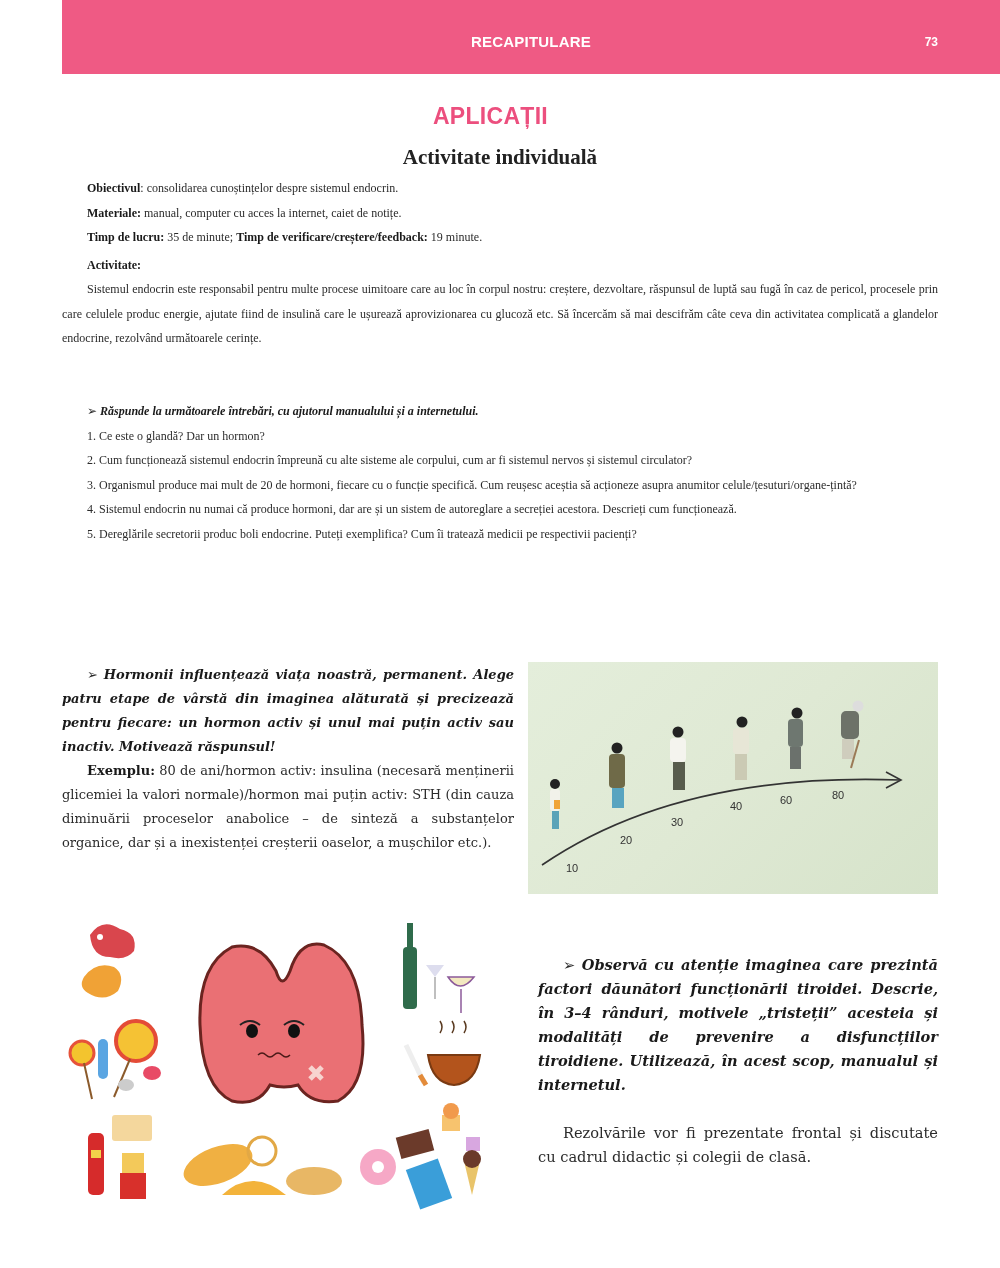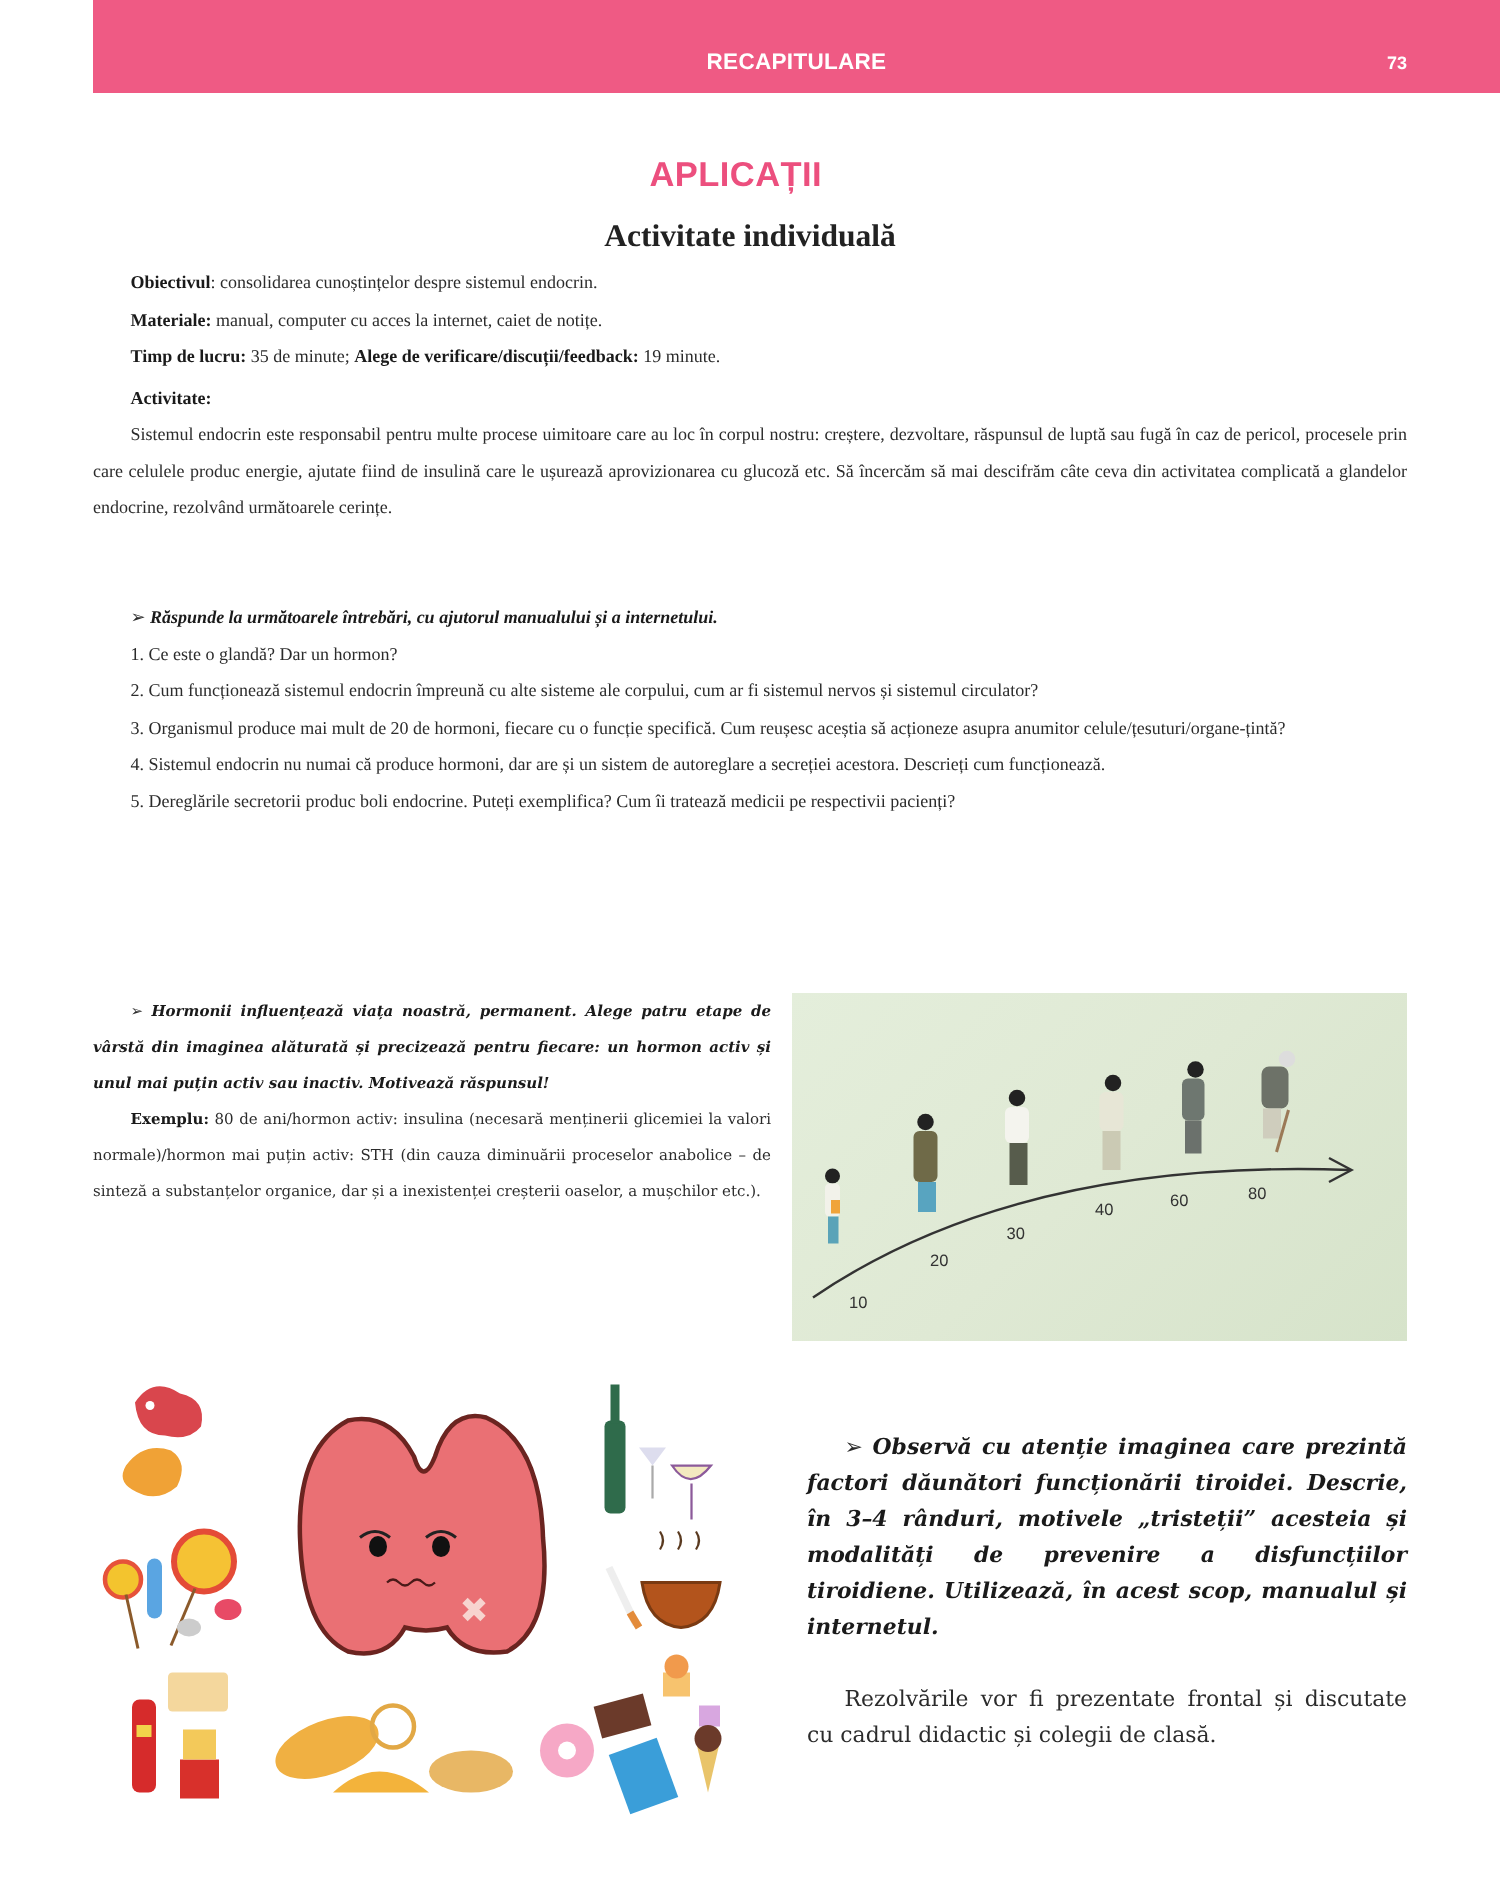--- a/index.html
+++ b/index.html
@@ -1,20 +1,20 @@
 <!DOCTYPE html>
 <html><head>
 <meta charset="utf-8">
 <style>
   * { box-sizing: border-box; margin: 0; padding: 0; }
   html, body { width: 1000px; height: 1268px; background: #ffffff; overflow: hidden; }
   body { position: relative; font-family: "DejaVu Serif", "Liberation Serif", serif; color: #222; }
 
   .header-bar {
-    position: absolute; left: 62px; top: 0; width: 938px; height: 62px;
+    position: absolute; left: 62px; top: 0; width: 938px; height: 74px;
     background: #ef5a84;
   }
   .header-title {
     position: absolute; left: 0; width: 938px; top: 33px; text-align: center;
     font-family: "Liberation Sans", sans-serif; font-weight: bold; font-size: 15px;
     color: #fff; letter-spacing: 0.2px;
   }
   .page-number {
     position: absolute; right: 62px; top: 35px;
     font-family: "Liberation Sans", sans-serif; font-weight: bold; font-size: 12px; color: #fff;
@@ -35,21 +35,21 @@
     font-family: "Liberation Serif", serif; font-size: 12px; line-height: 24.5px; color: #2b2b2b;
     text-align: justify;
   }
   .textblock p { margin: 0; }
   .indent { text-indent: 25px; }
   .b { font-weight: bold; color: #1a1a1a; }
   .bi { font-weight: bold; font-style: italic; color: #1a1a1a; margin-top: 36px; }
 
   .col-left {
     position: absolute; left: 62px; width: 452px; top: 663px;
-    font-family: "DejaVu Serif", serif; font-size: 10px; line-height: 24px; color: #2b2b2b;
+    font-family: "DejaVu Serif", serif; font-size: 13px; line-height: 24px; color: #2b2b2b;
     text-align: justify;
   }
   .col-right {
     position: absolute; left: 538px; width: 400px; top: 953px;
     font-family: "DejaVu Serif", serif; font-size: 14.6px; line-height: 24px; color: #2b2b2b;
     text-align: justify;
   }
 
   .photo-aging {
     position: absolute; left: 528px; top: 662px; width: 410px; height: 232px;
@@ -68,21 +68,21 @@
   <div class="header-title">RECAPITULARE</div>
   <div class="page-number">73</div>
 </div>
 
 <div class="main-title">APLICAȚII</div>
 <div class="subtitle">Activitate individuală</div>
 
 <div class="textblock" style="top:176px;">
   <p class="indent"><span class="b">Obiectivul</span><span>: consolidarea cunoștințelor despre sistemul endocrin.</span></p>
   <p class="indent"><span class="b">Materiale:</span><span> manual, computer cu acces la internet, caiet de notițe.</span></p>
-  <p class="indent"><span class="b">Timp de lucru:</span><span> 35 de minute; </span><span class="b">Alege de verificare/discuții/feedback:</span><span> 19 minute.</span></p>
+  <p class="indent"><span class="b">Timp de lucru:</span><span> 35 de minute; </span><span class="b">Timp de verificare/creștere/feedback:</span><span> 19 minute.</span></p>
   <p class="indent b" style="margin-top:3px;">Activitate:</p>
   <p class="indent">Sistemul endocrin este responsabil pentru multe procese uimitoare care au loc în corpul nostru: creștere, dezvoltare, răspunsul de luptă sau fugă în caz de pericol, procesele prin care celulele produc energie, ajutate fiind de insulină care le ușurează aprovizionarea cu glucoză etc. Să încercăm să mai descifrăm câte ceva din activitatea complicată a glandelor endocrine, rezolvând următoarele cerințe.</p>
 </div>
 
 <div class="textblock" style="top:399px;">
   <p class="indent"><span>➢</span> <span class="bi">Răspunde la următoarele întrebări, cu ajutorul manualului și a internetului.</span></p>
   <p class="indent">1. Ce este o glandă? Dar un hormon?</p>
   <p class="indent">2. Cum funcționează sistemul endocrin împreună cu alte sisteme ale corpului, cum ar fi sistemul nervos și sistemul circulator?</p>
   <p class="indent">3. Organismul produce mai mult de 20 de hormoni, fiecare cu o funcție specifică. Cum reușesc aceștia să acționeze asupra anumitor celule/țesuturi/organe-țintă?</p>
   <p class="indent">4. Sistemul endocrin nu numai că produce hormoni, dar are și un sistem de autoreglare a secreției acestora. Descrieți cum funcționează.</p>

